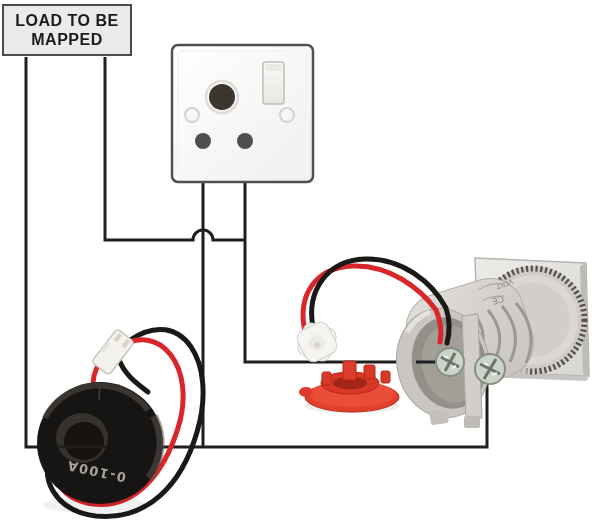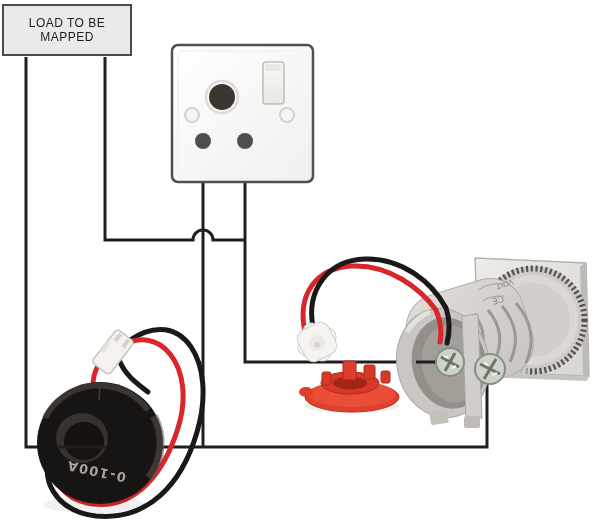--- a/index.html
+++ b/index.html
@@ -9,21 +9,21 @@
     font-family:"Liberation Sans", sans-serif;
   }
   .stage svg{position:absolute;left:0;top:0;}
   .load-label{
     position:absolute;left:2px;top:4px;width:130px;height:52px;
     background:var(--label-bg,#eaeae8);
     border:2px solid var(--label-border,#4a4a4a);
     box-sizing:border-box;
     display:flex;align-items:center;justify-content:center;
     text-align:center;
-    font-weight:normal;font-size:12px;line-height:1.2;
+    font-weight:bold;font-size:16px;line-height:1.2;
     color:var(--label-text,#1b1b1b);
     letter-spacing:.5px;
   }
   
   .ws{stroke:var(--schematic-wire,#1f1f1f);stroke-width:3;fill:none;}
   
   .wfb{stroke:var(--flex-wire-black,#1b1918);stroke-width:5;fill:none;stroke-linecap:round;}
   .wfr{stroke:var(--flex-wire-red,#d8262b);stroke-width:5;fill:none;stroke-linecap:round;}
   .ct-text{font-family:"DejaVu Sans",sans-serif;font-size:13px;font-weight:bold;fill:#a6a29d;letter-spacing:1.5px;}
   .meter-text{font-family:"DejaVu Sans",sans-serif;fill:#8b8985;}

